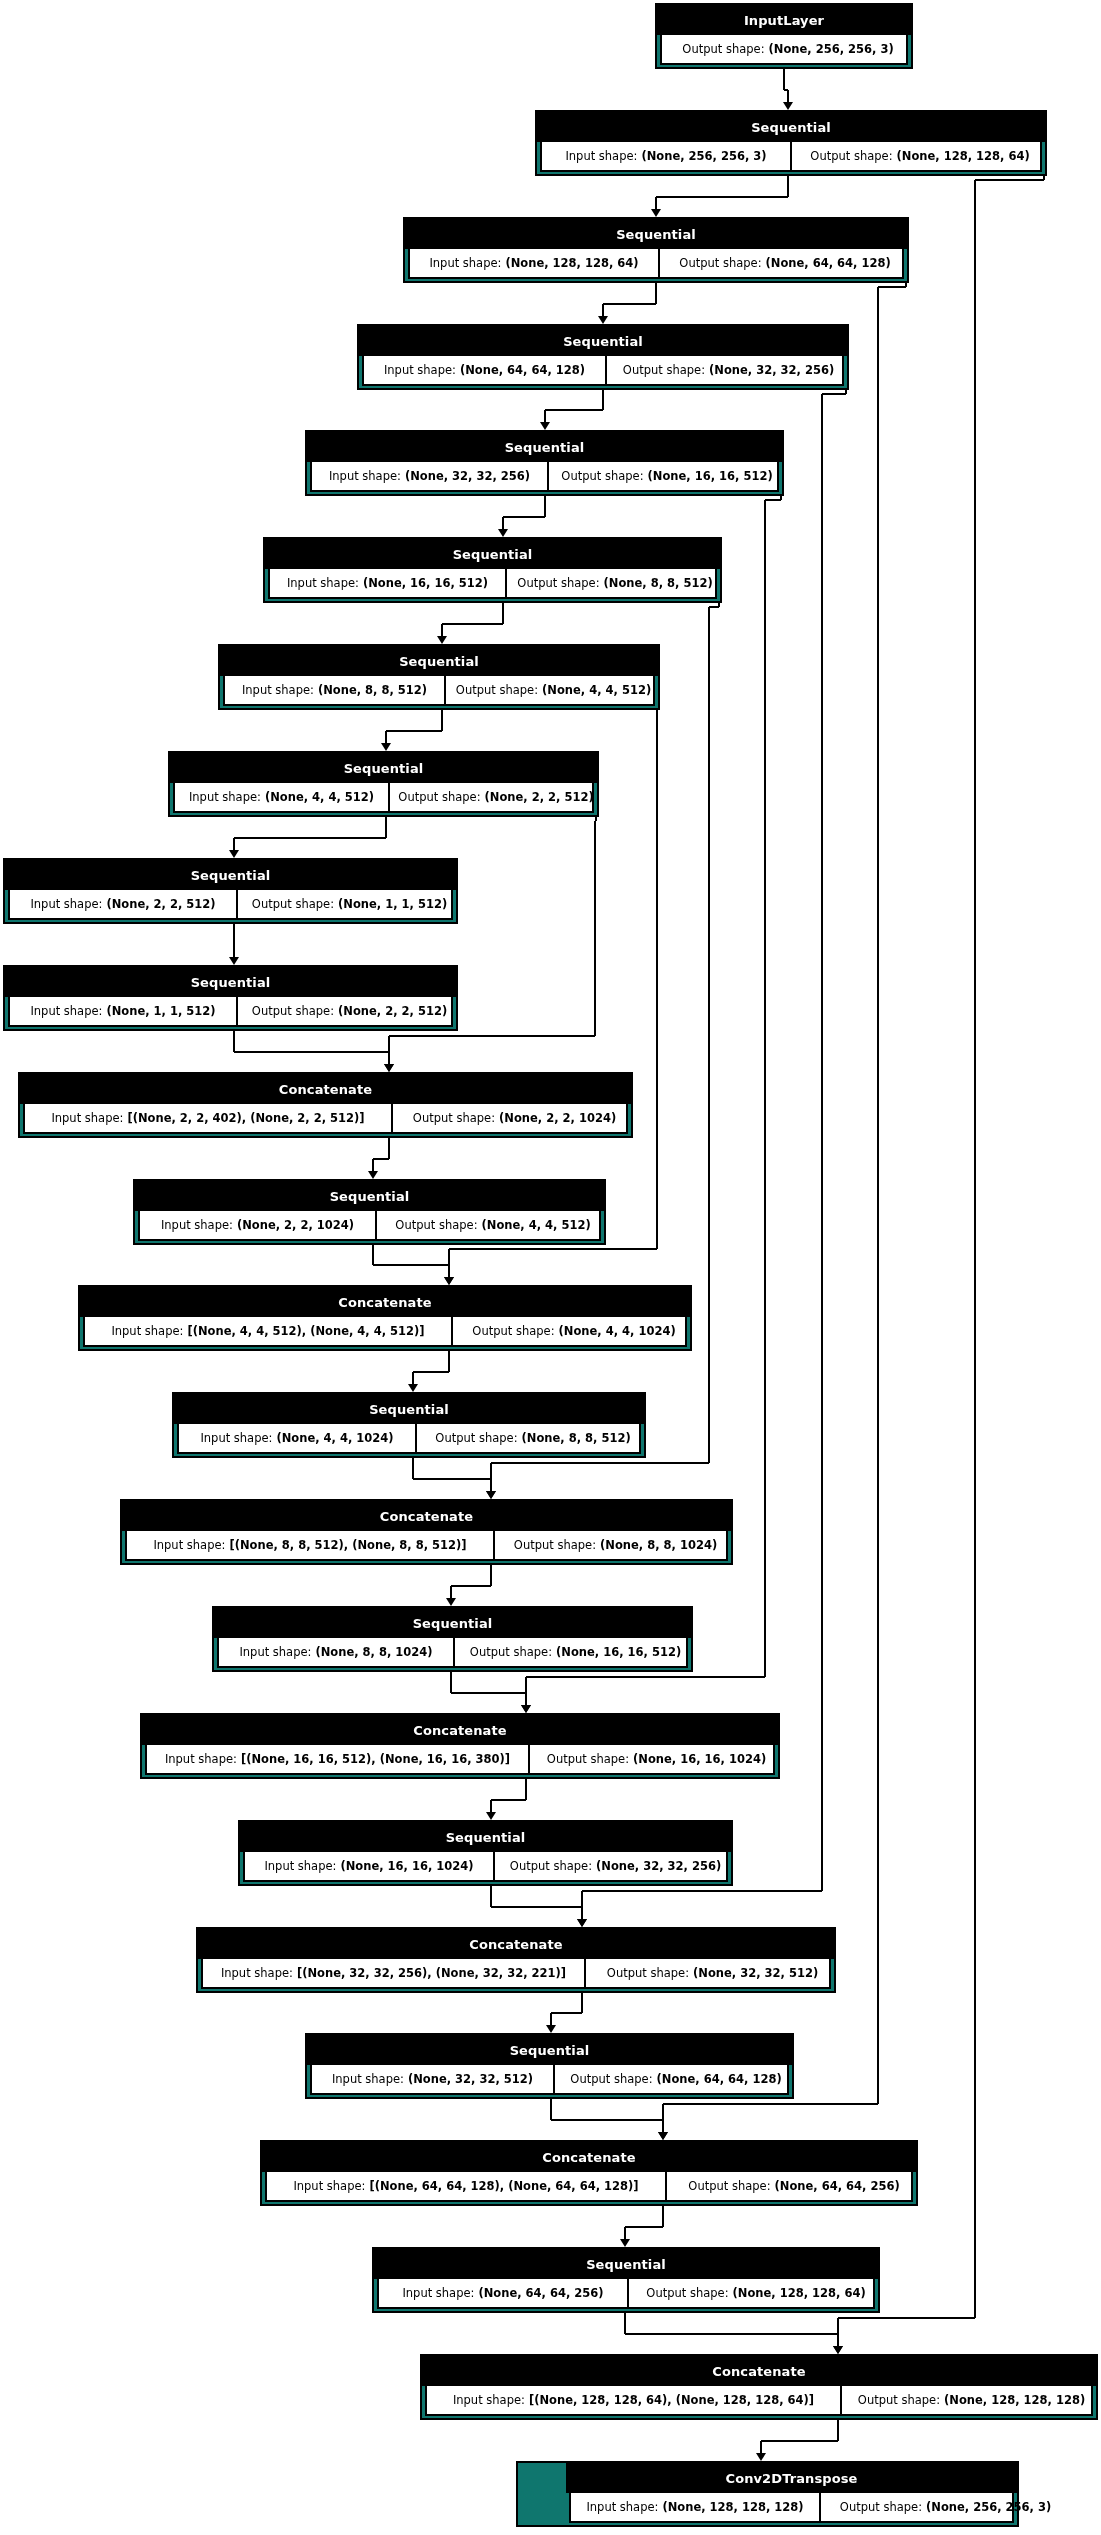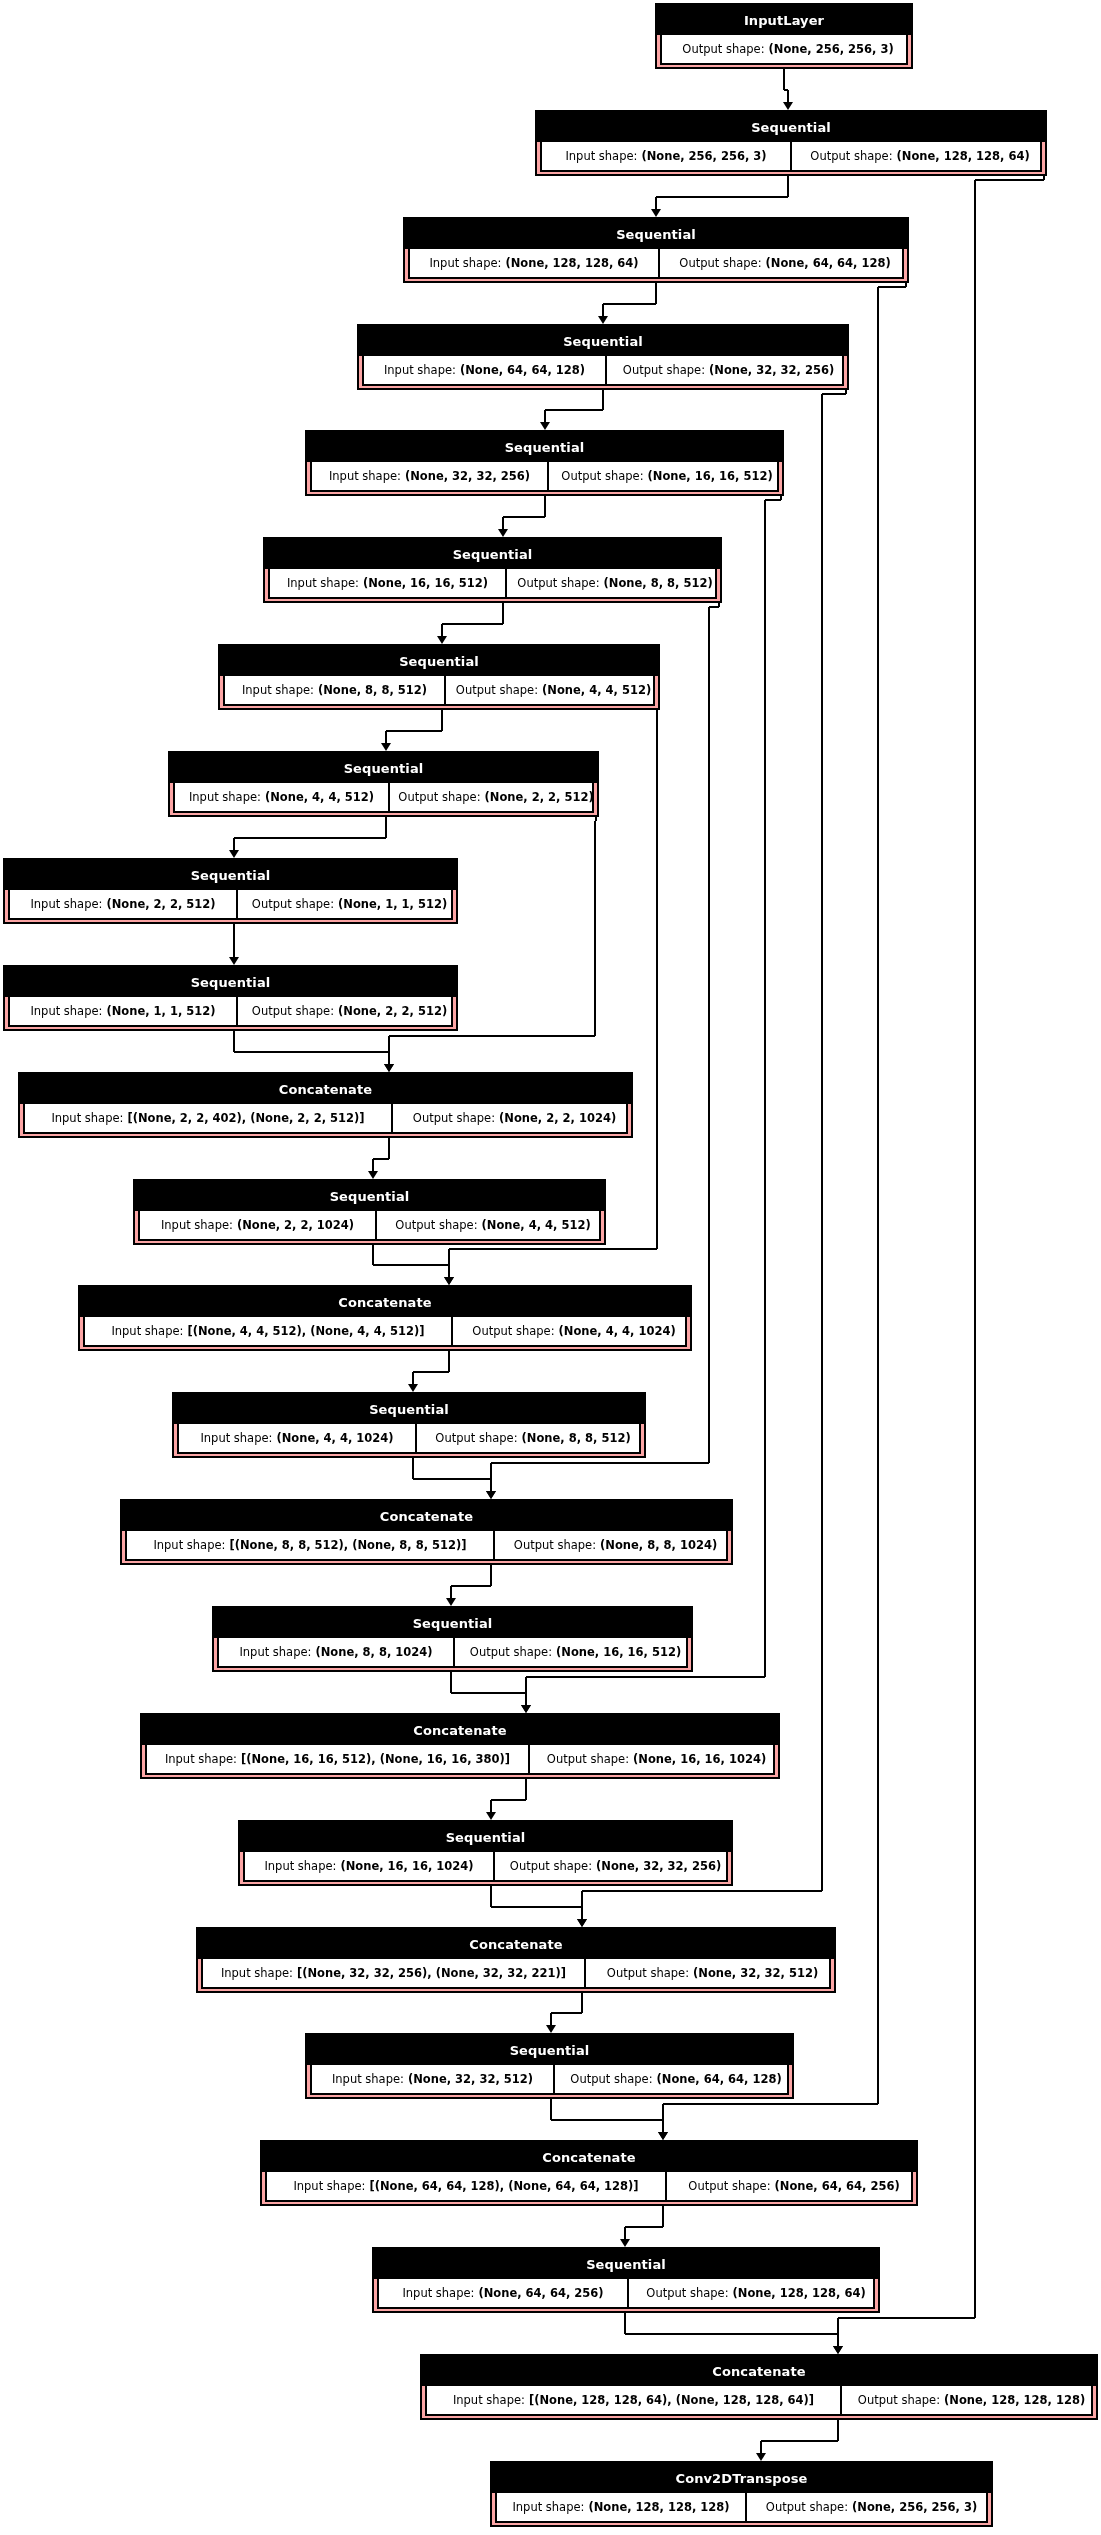--- a/index.html
+++ b/index.html
@@ -1,18 +1,18 @@
 <!DOCTYPE html>
 <html><head>
 <meta charset="utf-8">
 <style>
   html,body{margin:0;padding:0;background:#ffffff;}
   body{font-family:"DejaVu Sans",sans-serif;}
   #canvas{position:relative;width:1101px;height:2535px;background:#fff;overflow:hidden;}
-  .node{position:absolute;box-sizing:border-box;border:2px solid #000;background:#fca5a5;}
+  .node{position:absolute;box-sizing:border-box;border:2px solid #000;background:#0f766e;}
   .node-title{background:#000;color:#fff;font-weight:bold;text-align:center;
     font-size:13px;line-height:1;display:flex;align-items:center;justify-content:center;
     height:30px;letter-spacing:.1px;}
   .node-shapes{display:flex;height:30px;box-sizing:border-box;background:#fff;
     border:2px solid #000;border-top:none;margin:0 3px 3px 3px;}
   .cell{flex:0 0 auto;display:flex;align-items:center;justify-content:center;
     white-space:nowrap;font-size:11.5px;color:#000;padding:0 7px;box-sizing:border-box;}
   .cell.in{border-right:2px solid #000;}
   .cell .lbl{font-weight:normal;}
   .cell .val{font-weight:bold;margin-left:4px;}
@@ -314,21 +314,21 @@
         <div class="cell in" style="width: 415px;">
           <span class="lbl">Input shape:</span>
           <span class="val">[(None, 128, 128, 64), (None, 128, 128, 64)]</span>
         </div>
         <div class="cell out" style="width: 259px;">
           <span class="lbl">Output shape:</span>
           <span class="val">(None, 128, 128, 128)</span>
         </div>
       </div>
     </div>
-    <div class="node" style="left: 490px; top: 2461px; width: 503px; height: 66px;">
+    <div class="node" style="left: 516px; top: 2461px; width: 503px; height: 66px; padding-left: 48px;">
       <div class="node-title">Conv2DTranspose</div>
       <div class="node-shapes">
         <div class="cell in" style="width: 250px;">
           <span class="lbl">Input shape:</span>
           <span class="val">(None, 128, 128, 128)</span>
         </div>
         <div class="cell out" style="width: 249px;">
           <span class="lbl">Output shape:</span>
           <span class="val">(None, 256, 256, 3)</span>
         </div>

